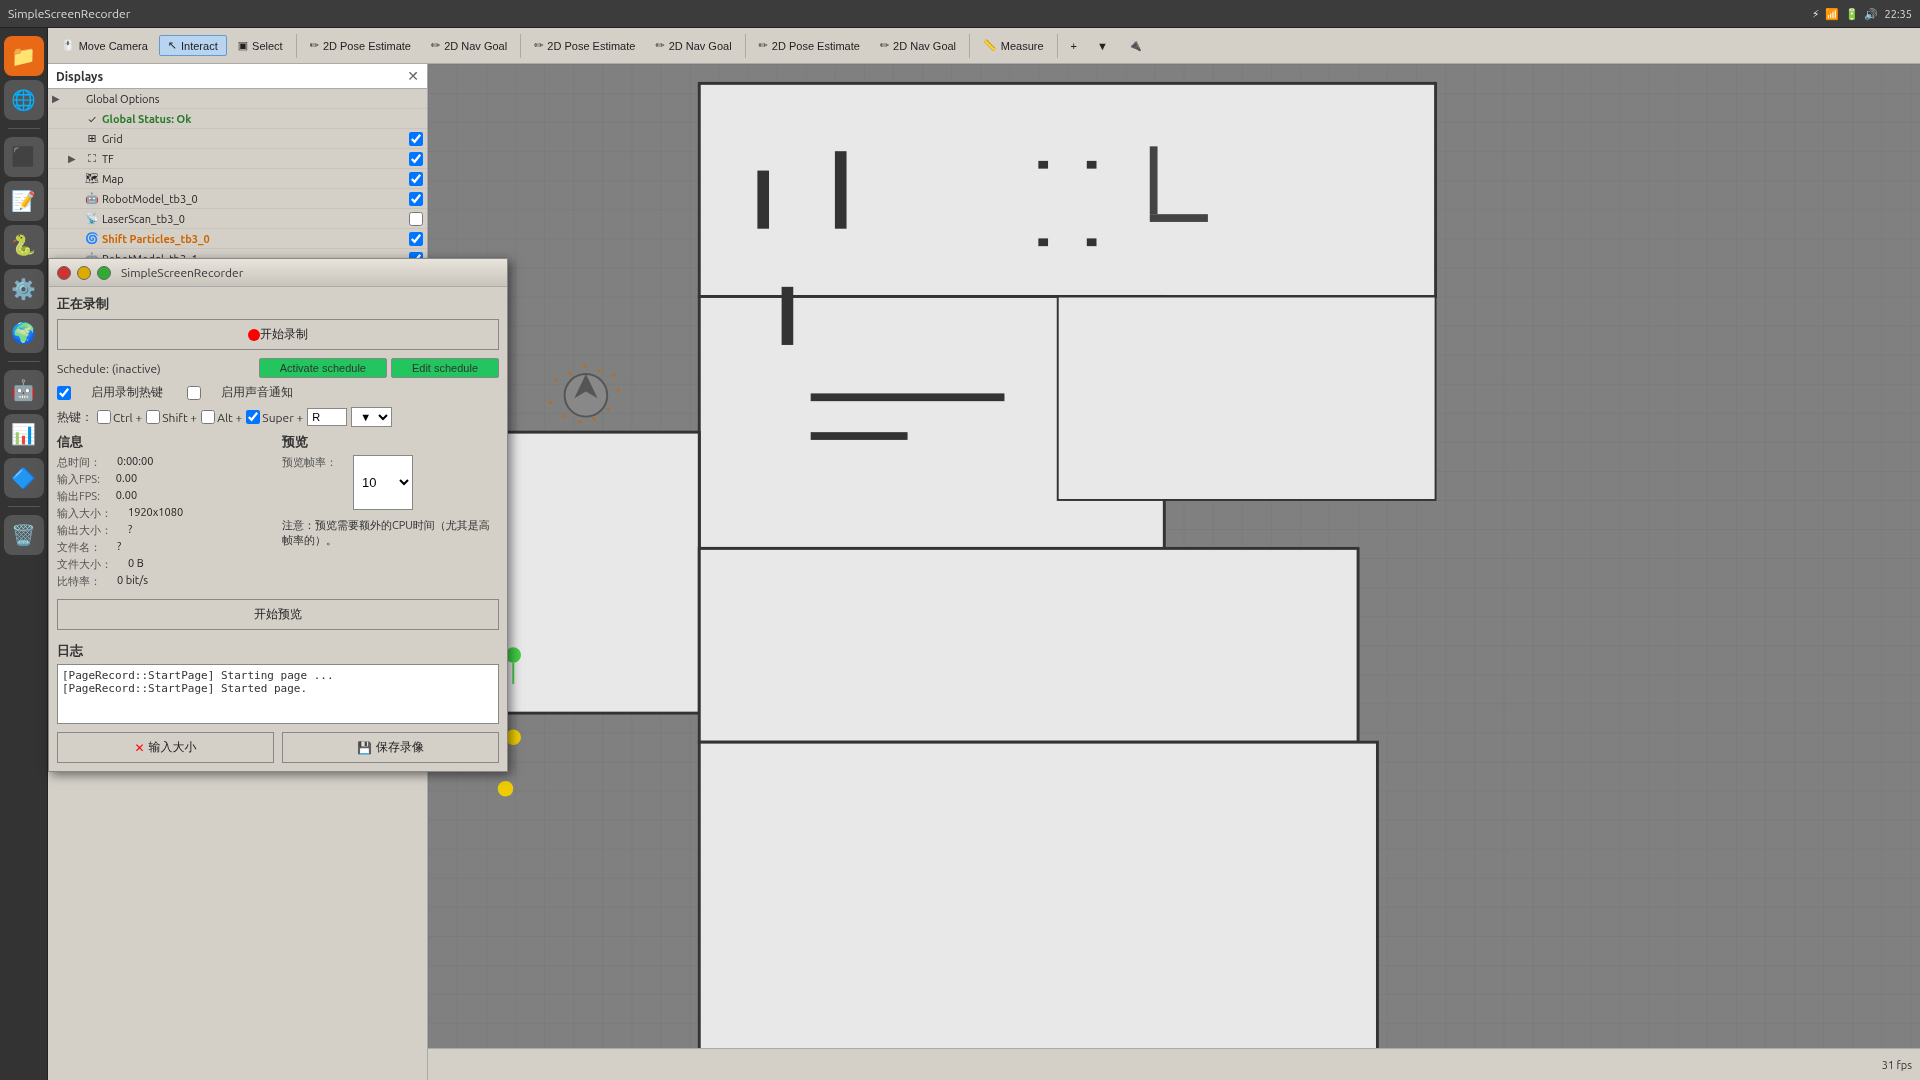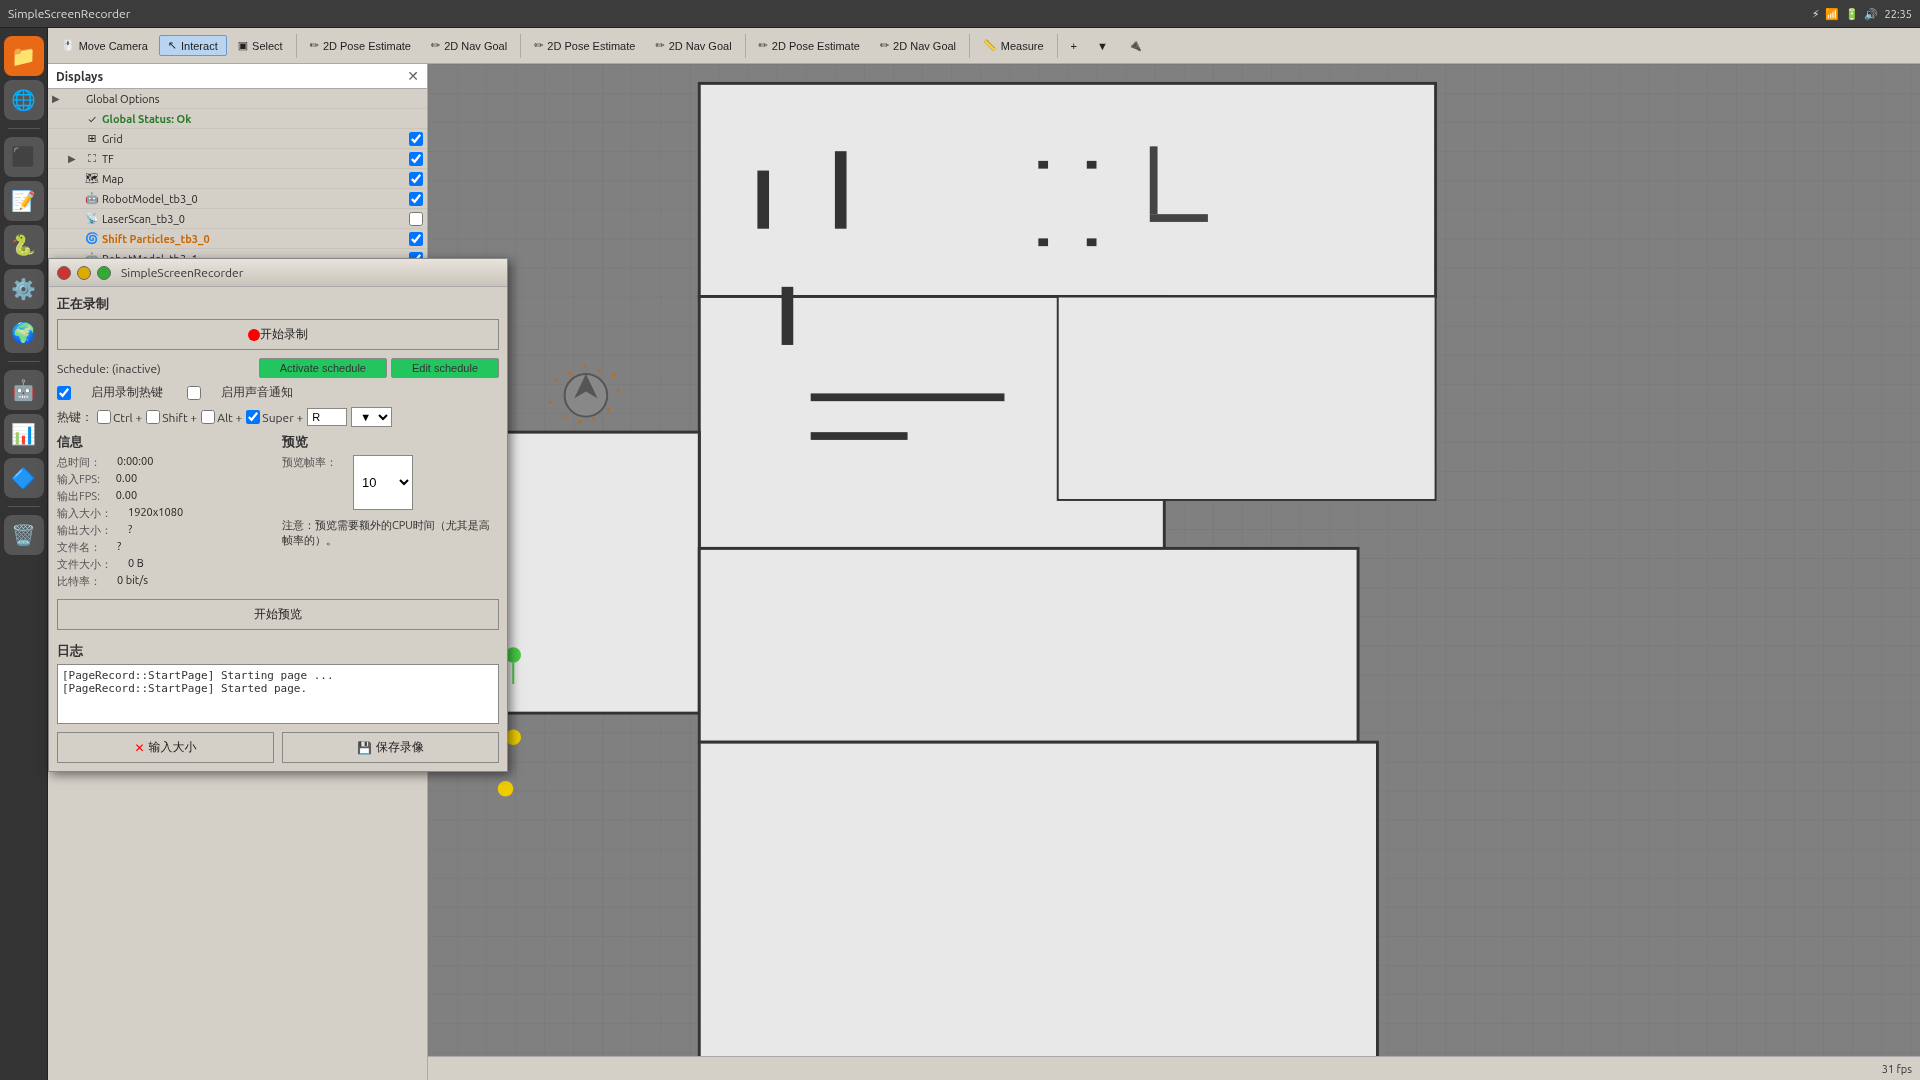--- a/index.html
+++ b/index.html
@@ -140,21 +140,21 @@
       top: 36px; left: 380px;
       right: 0; bottom: 20px;
       background: #808080;
       overflow: hidden;
     }
 
     
     .status-bar {
       position: absolute;
       bottom: 0; left: 380px; right: 0;
-      height: 24px;
+      height: 32px;
       background: #d4d0c8;
       display: flex;
       align-items: center;
       justify-content: flex-end;
       padding: 0 8px;
       font-size: 11px;
       color: #333;
       border-top: 1px solid #aaa;
     }
 

